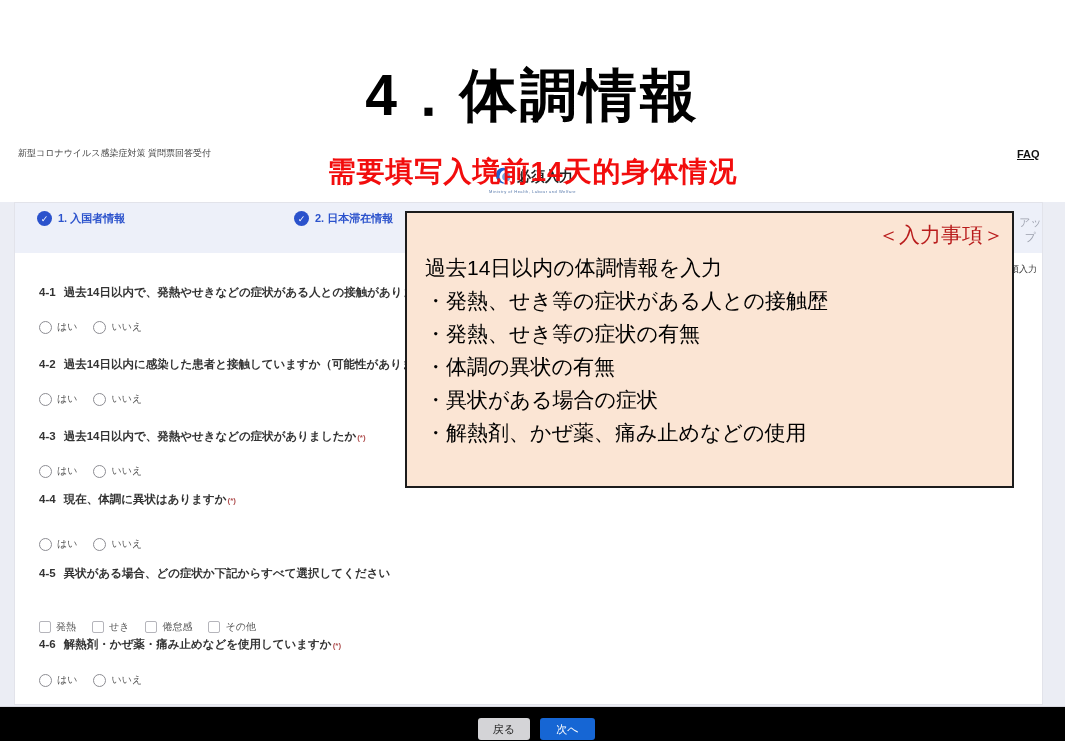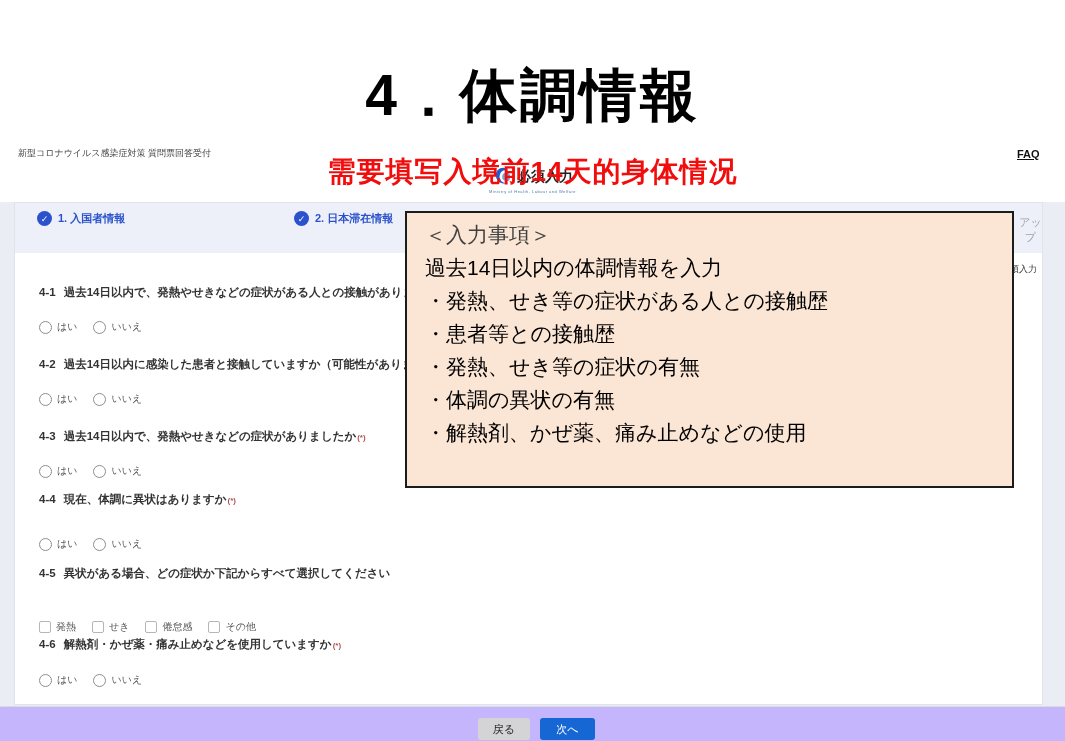--- a/index.html
+++ b/index.html
@@ -47,26 +47,26 @@
   .req-marker { font-size:8px; color:#b05050; margin-left:1px; }
   .opt-row { position:absolute; left:24px; display:flex; align-items:center; gap:16px; }
   .opt { display:flex; align-items:center; gap:5px; cursor:pointer; }
   .radio { width:13px; height:13px; border:1.5px solid #8d8d93; border-radius:50%; background:#fff; display:inline-block; }
   .checkbox { width:12px; height:12px; border:1.5px solid #b5b5bb; border-radius:2px; background:#fff; display:inline-block; }
   .opt-label { font-size:10px; color:#555; }
 
   
   .info-box { position:absolute; left:405px; top:211px; width:609px; height:277px;
     background:#fbe5d4; border:2px solid #1c1c1c; z-index:10; padding:5px 8px 0 18px; }
-  .info-title { font-size:21px; color:#404040; line-height:33px; }
+  .info-title { font-size:21px; color:#b91c1c; line-height:33px;text-align:right; }
   .info-line { font-size:21px; color:#000; line-height:33px; white-space:nowrap; }
 
   
   .footer { position:absolute; left:0; top:706px; width:1065px; height:35px;
-    background:#c4b5fd; border-top:1px solid #d9d9e0; z-index:2; }
+    background:#000000; border-top:1px solid #d9d9e0; z-index:2; }
   .btn { position:absolute; top:11px; height:22px; border:none; border-radius:3px;
     font-size:11px; font-family:inherit; cursor:pointer; }
   .btn-back { left:478px; width:52px; background:#d4d4d7; color:#222; }
   .btn-next { left:540px; width:55px; background:#1666d4; color:#fff; }
 </style>
 </head>
 <body>
 
 <div class="screen">
 
@@ -188,23 +188,23 @@
           </span>
         </div>
       </div>
   </div>
 
   <div class="info-box">
     <div class="info-title">＜入力事項＞</div>
     <div id="info-lines">
         <div class="info-line">過去14日以内の体調情報を入力</div>
         <div class="info-line">・発熱、せき等の症状がある人との接触歴</div>
-        <div class="info-line">・患者等との接触歴</div>
         <div class="info-line">・発熱、せき等の症状の有無</div>
         <div class="info-line">・体調の異状の有無</div>
+        <div class="info-line">・異状がある場合の症状</div>
         <div class="info-line">・解熱剤、かぜ薬、痛み止めなどの使用</div>
       </div>
   </div>
 
   <div class="footer">
     <button class="btn btn-back">戻る</button>
     <button class="btn btn-next">次へ</button>
   </div>
 
   <div class="bottom-strip"></div>

